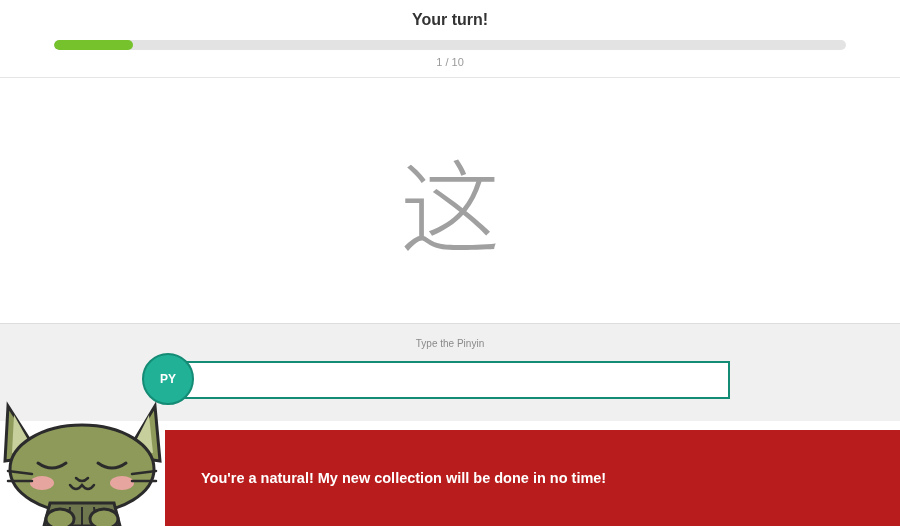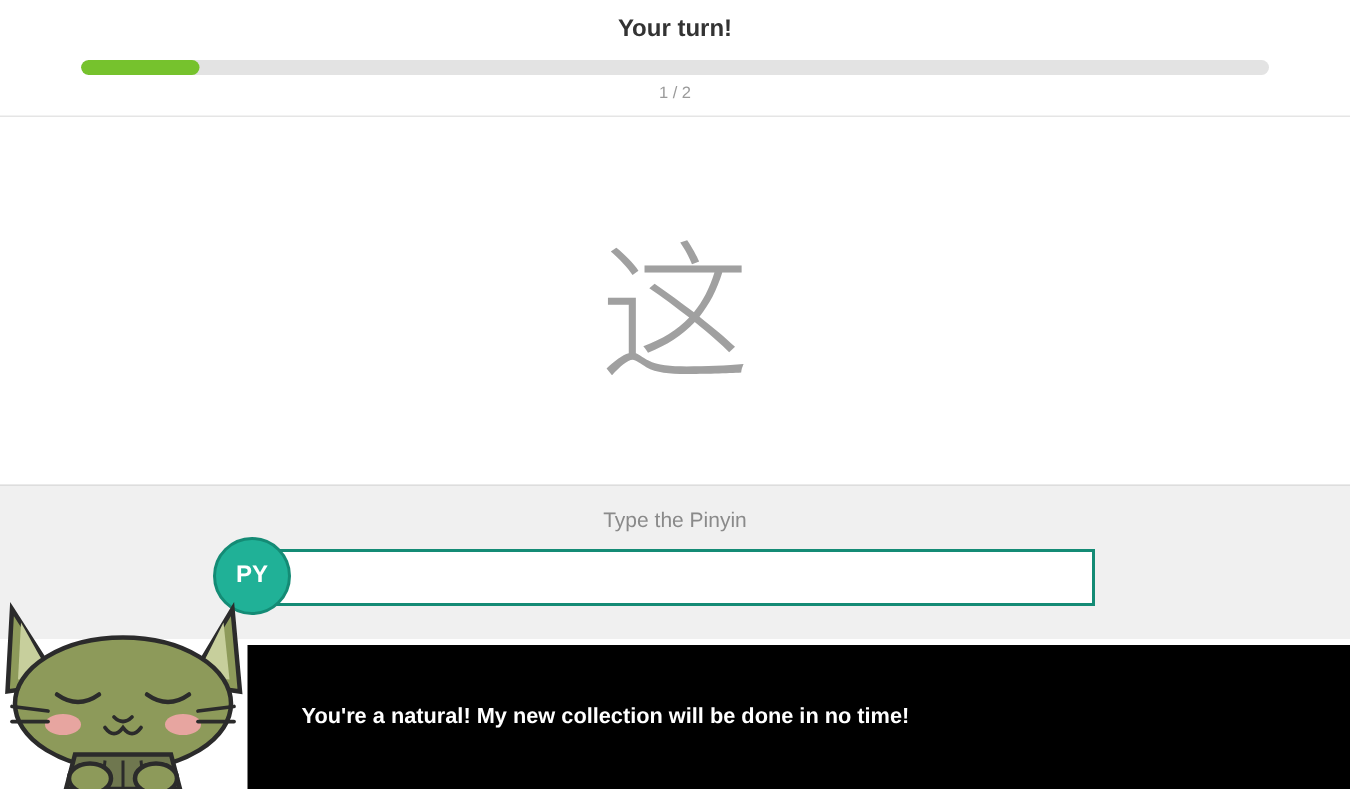--- a/index.html
+++ b/index.html
@@ -6,49 +6,49 @@
   html, body { width: 900px; height: 526px; font-family: Arial, Helvetica, sans-serif; background: #fff; overflow: hidden; }
   .header { width: 100%; text-align: center; padding-top: 11px; }
   .turn-label { font-size: 16px; font-weight: 600; color: #333; }
   .progress-wrap { width: 792px; height: 10px; margin: 11px auto 0; background: #e3e3e3; border-radius: 5px; overflow: hidden; }
   .progress-fill { height: 100%; background: #76c22d; border-radius: 5px; }
   .progress-text { font-size: 11px; color: #9a9a9a; text-align: center; margin-top: 6px; }
   .divider { border-top: 1px solid #e5e5e5; margin-top: 9px; }
   .main-card { width: 100%; height: 245px; display: flex; align-items: center; justify-content: center; }
   .hanzi { font-size: 100px; color: #a0a0a0; font-family: "STHeiti", "SimSun", "Noto Sans CJK SC", serif; font-weight: 300; }
   .answer-area { width: 100%; background: #f0f0f0; border-top: 1px solid #ddd; padding: 14px 0 22px; text-align: center; }
-  .prompt-label { font-size: 14px; color: #8a8a8a; margin-bottom: 12px; }
+  .prompt-label { font-size: 10px; color: #8a8a8a; margin-bottom: 12px; }
   .input-row { position: relative; width: 560px; margin: 0 auto; }
   .py-badge {
     position: absolute; left: -28px; top: -8px;
     width: 52px; height: 52px; border-radius: 50%;
     background: #20b197; border: 2px solid #148b75;
     display: flex; align-items: center; justify-content: center;
-    color: #fff; font-size: 16px; font-weight: bold;
+    color: #fff; font-size: 12px; font-weight: bold;
   }
   .pinyin-input {
     width: 100%; height: 38px; border: 2px solid #148b75; background: #fff;
     font-size: 16px; padding: 0 12px 0 36px; outline: none;
   }
   .feedback-bar {
     position: absolute; left: 165px; right: 0; bottom: 0; height: 96px;
-    background: #000000; display: flex; align-items: center; padding-left: 36px;
+    background: #b91c1c; display: flex; align-items: center; padding-left: 36px;
   }
   .feedback-text { color: #fff; font-size: 14.5px; font-weight: 600; }
   .mascot { position: absolute; left: 0; bottom: 0; width: 165px; height: 125px; }
 </style>
 </head>
 <body>
 
 <div class="header">
   <div class="turn-label">Your turn!</div>
   <div class="progress-wrap">
     <div class="progress-fill" style="width:10%"></div>
   </div>
-  <div class="progress-text">1 / 2</div>
+  <div class="progress-text">1 / 10</div>
 </div>
 <div class="divider"></div>
 
 <div class="main-card">
   <div class="hanzi">这</div>
 </div>
 
 <div class="answer-area">
   <div class="prompt-label">Type the Pinyin</div>
   <div class="input-row">

